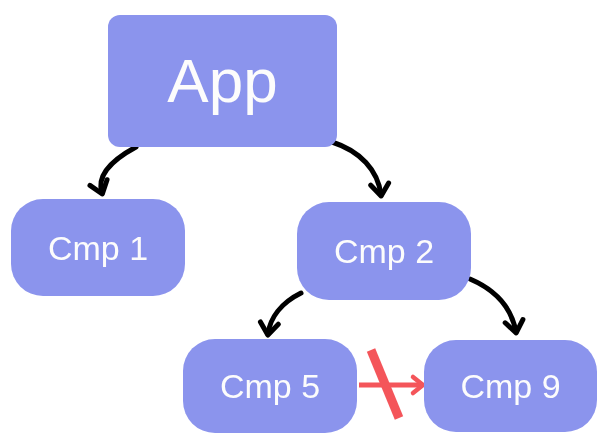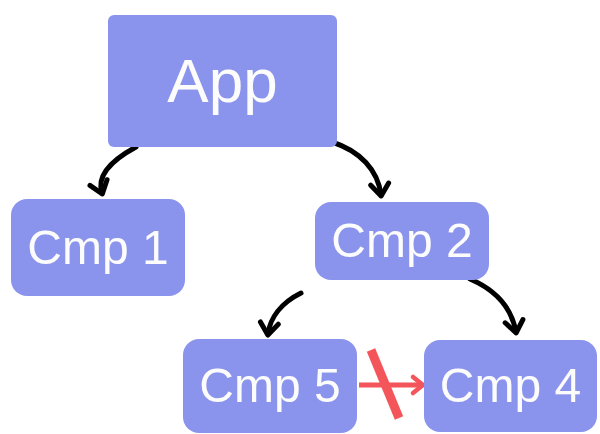--- a/index.html
+++ b/index.html
@@ -33,30 +33,30 @@
     background: var(--node_fill, #8b94ed);
     color: var(--node_text, #fcfcfc);
     line-height: 1;
     user-select: none;
   }
   .node-root {
     left: 108px;
     top: 15px;
     width: 229px;
     height: 132px;
-    border-radius: 6px;
+    border-radius: 12px;
     font-size: 62px;
   }
   .node-leaf {
-    border-radius: 16px;
-    font-size: 48px;
+    border-radius: 32px;
+    font-size: 34px;
     text-align: center;
   }
   #node-cmp1 { left: 11px;  top: 199px; width: 174px; height: 97px; }
-  #node-cmp2 { left: 297px; top: 202px; width: 174px; height: 78px; margin-left: 18px; }
+  #node-cmp2 { left: 297px; top: 202px; width: 174px; height: 98px; }
   #node-cmp3 { left: 183px; top: 339px; width: 174px; height: 94px; }
   #node-cmp4 { left: 424px; top: 340px; width: 173px; height: 92px; }
 
   .edge {
     fill: none;
     stroke: var(--arrow, #000000);
     stroke-width: 5;
     stroke-linecap: round;
   }
   .edge-forbidden {
@@ -120,16 +120,16 @@
 
   <div class="node node-leaf" id="node-cmp2">
     <span>Cmp 2</span>
   </div>
 
   <div class="node node-leaf" id="node-cmp3">
     <span>Cmp 5</span>
   </div>
 
   <div class="node node-leaf" id="node-cmp4">
-    <span>Cmp 4</span>
+    <span>Cmp 9</span>
   </div>
 
 </div>
 
 </body></html>

